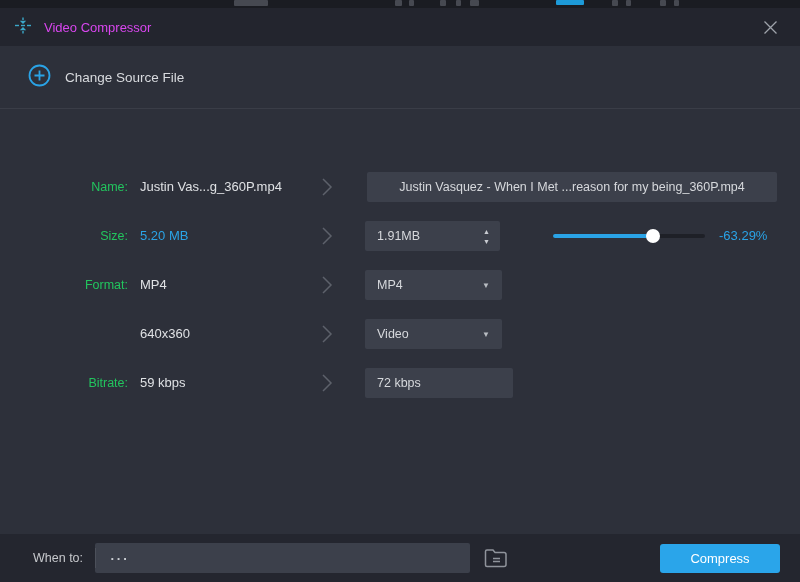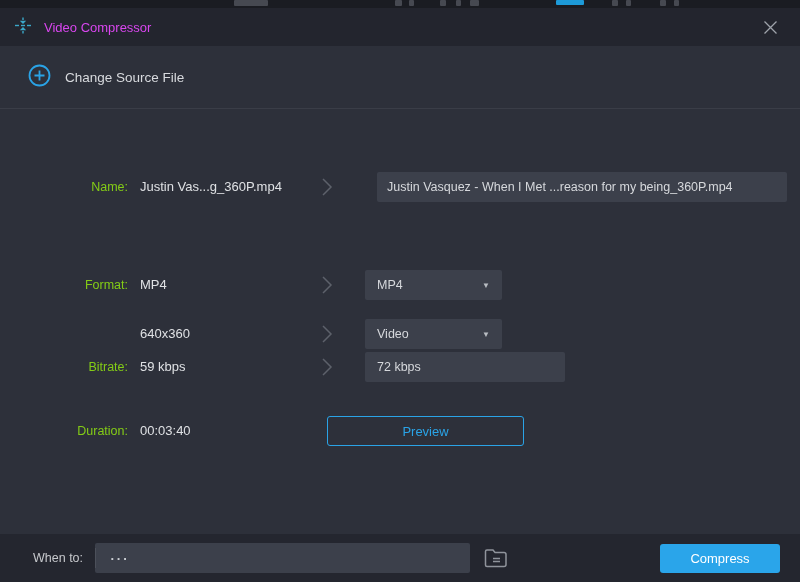--- a/index.html
+++ b/index.html
@@ -22,30 +22,30 @@
 
   
   .header-row { position:absolute; top:46px; left:0; width:800px; height:63px; background:#2d303a;
                 border-bottom:1px solid #3a3d47; display:flex; align-items:center; padding:0 28px; }
   .plus-icon { margin-right:14px; }
   .header-label { color:#d8dade; font-size:13.5px;text-align:center; }
 
   
   .row { position:absolute; left:0; width:800px; height:30px; }
   .row-label { position:absolute; left:30px; top:0; width:98px; height:30px; line-height:30px;
-               text-align:right; color:#84cc16; font-size:12.5px; }
+               text-align:right; color:#22c55e; font-size:12.5px; }
   .row-value { position:absolute; left:140px; top:0; height:30px; line-height:30px;
                color:#dfe1e4; font-size:13px; }
   .row-value.blue { color:#2aa3e6; }
   .chev { position:absolute; left:320px; top:5px; }
 
   .field { position:absolute; top:0; height:30px; background:#3c404b; border:none; border-radius:2px;
            color:#d6d8dc; font-size:12.5px; outline:none; }
-  .name-field { left:377px; width:410px; text-align:left; padding:0 10px; }
-  .bitrate-field { left:365px; width:200px; padding:0 12px; text-align:left; }
+  .name-field { left:367px; width:410px; text-align:center; padding:0 10px; }
+  .bitrate-field { left:365px; width:148px; padding:0 12px; text-align:left; }
 
   
   .spinbox { position:absolute; left:365px; top:0; width:135px; height:30px; background:#3c404b;
              border-radius:2px; display:flex; align-items:center; }
   .spin-input { flex:1; background:transparent; border:none; outline:none; color:#d6d8dc;
                 font-size:12.5px; padding:0 0 0 12px; width:90px; }
   .spin-arrows { display:flex; flex-direction:column; gap:3px; padding-right:10px; cursor:pointer; }
   .spin-arrows span { font-size:7px; line-height:7px; color:#c9ccd2; }
 
   
@@ -137,20 +137,39 @@
 
   <div class="row" style="top:172px">
     <div class="row-label">Name:</div>
     <div class="row-value">Justin Vas...g_360P.mp4</div>
     <svg class="chev" width="14" height="20" viewBox="0 0 14 20">
       <polyline points="3,2 11,10 3,18" stroke="#5d616b" stroke-width="1.5" fill="none"></polyline>
     </svg>
     <input class="field name-field" type="text" value="Justin Vasquez - When I Met ...reason for my being_360P.mp4" style="">
   </div>
 
+  <div class="row" style="top:221px">
+    <div class="row-label">Size:</div>
+    <div class="row-value blue">5.20 MB</div>
+    <svg class="chev" width="14" height="20" viewBox="0 0 14 20">
+      <polyline points="3,2 11,10 3,18" stroke="#5d616b" stroke-width="1.5" fill="none"></polyline>
+    </svg>
+    <div class="spinbox">
+      <input class="spin-input" type="text" value="1.91MB" style="">
+      <div class="spin-arrows">
+        <span>▲</span>
+        <span>▼</span>
+      </div>
+    </div>
+    <div class="slider">
+      <div class="slider-fill" style="width: 66%;"></div>
+      <div class="slider-thumb" style="left: 66%;"></div>
+    </div>
+    <div class="percent">-63.29%</div>
+  </div>
 
   <div class="row" style="top:270px">
     <div class="row-label">Format:</div>
     <div class="row-value">MP4</div>
     <svg class="chev" width="14" height="20" viewBox="0 0 14 20">
       <polyline points="3,2 11,10 3,18" stroke="#5d616b" stroke-width="1.5" fill="none"></polyline>
     </svg>
     <div class="select">
       <span class="select-text">MP4</span>
       <span class="select-arrow">▼</span>
@@ -161,34 +180,29 @@
     <div class="row-value">640x360</div>
     <svg class="chev" width="14" height="20" viewBox="0 0 14 20">
       <polyline points="3,2 11,10 3,18" stroke="#5d616b" stroke-width="1.5" fill="none"></polyline>
     </svg>
     <div class="select">
       <span class="select-text">Video</span>
       <span class="select-arrow">▼</span>
     </div>
   </div>
 
-  <div class="row" style="top:352px">
+  <div class="row" style="top:368px">
     <div class="row-label">Bitrate:</div>
     <div class="row-value">59 kbps</div>
     <svg class="chev" width="14" height="20" viewBox="0 0 14 20">
       <polyline points="3,2 11,10 3,18" stroke="#5d616b" stroke-width="1.5" fill="none"></polyline>
     </svg>
     <input class="field bitrate-field" type="text" value="72 kbps" style="">
   </div>
 
-  <div class="row" style="top:416px">
-    <div class="row-label">Duration:</div>
-    <div class="row-value">00:03:40</div>
-    <button class="preview-btn">Preview</button>
-  </div>
 
   <div class="bottom-bar">
     <div class="saveto-label">When to:</div>
     <div class="path-field">
       <div class="path-divider"></div>
       <div class="browse-btn">···</div>
     </div>
     <div class="folder-btn">
       <svg width="26" height="23" viewBox="0 0 26 23">
         <path d="M2.5 6.5 V4.5 a1.5 1.5 0 0 1 1.5 -1.5 h6 l2 2.5 h9 a2 2 0 0 1 2 2 v10 a2 2 0 0 1 -2 2 h-17 a1.5 1.5 0 0 1 -1.5 -1.5 Z" stroke="#90949c" stroke-width="1.5" fill="none"></path>

